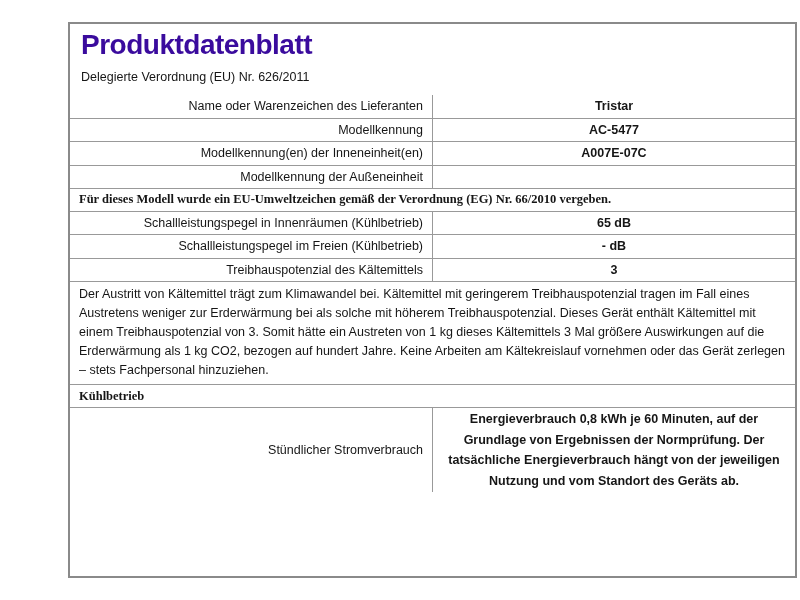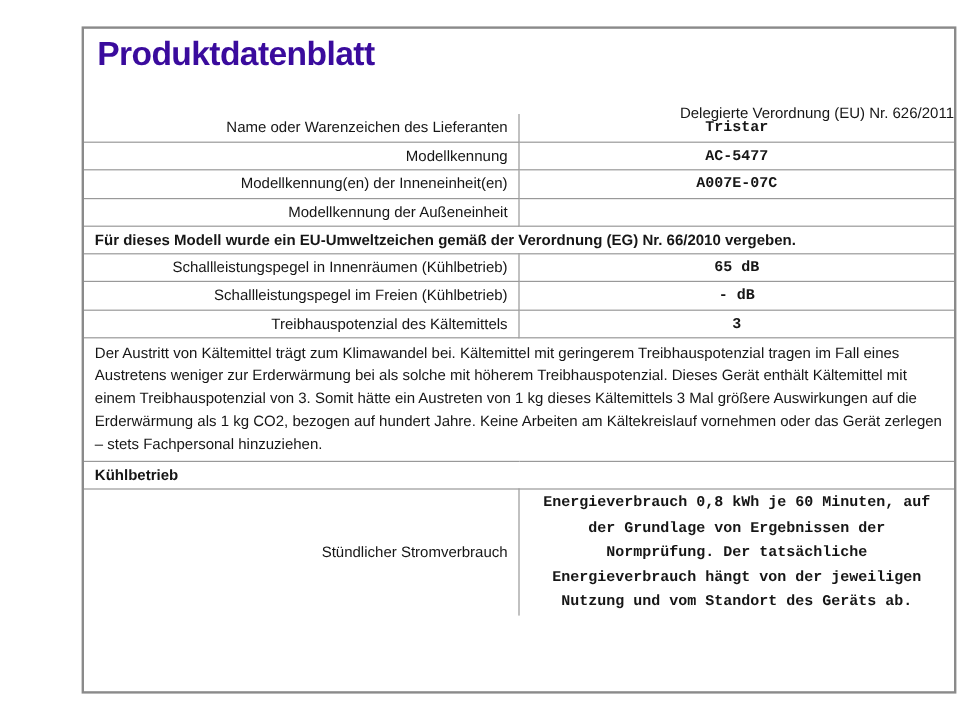--- a/index.html
+++ b/index.html
@@ -34,24 +34,23 @@
     padding:5px 0 0 11px;
   }
   .doc-title{
     font-size:28px;
     font-weight:bold;
     letter-spacing:-0.5px;
     color:var(--title-color);
     line-height:32px;
   }
   .doc-subtitle{
-    margin-top:26px;
+    margin-top:9px;
     font-size:12.5px;
     color:var(--body-text);
-    text-align:right;
   }
   table.datasheet{
     width:100%;
     border-collapse:collapse;
     border-style:hidden; 
     table-layout:fixed;
     font-size:12.5px;
   }
   table.datasheet td{
     border:1px solid var(--border-inner);
@@ -62,27 +61,27 @@
     width:50%;
     padding:1px 9px;
     text-align:right;
   }
   td.value-cell{
     width:50%;
     padding:1px 9px;
     text-align:center;
     font-weight:bold;
     line-height:20.5px;
-    font-family:Liberation Mono, monospace;
   }
   td.full-cell{
     padding:1px 9px;
   }
   td.bold-cell{
     font-weight:bold;
+    font-family:Liberation Serif, serif;
   }
   td.text-cell{
     padding:3px 9px 4px 9px;
     line-height:19px;
     text-align:left;
   }
 </style>
 </head>
 <body>
 

